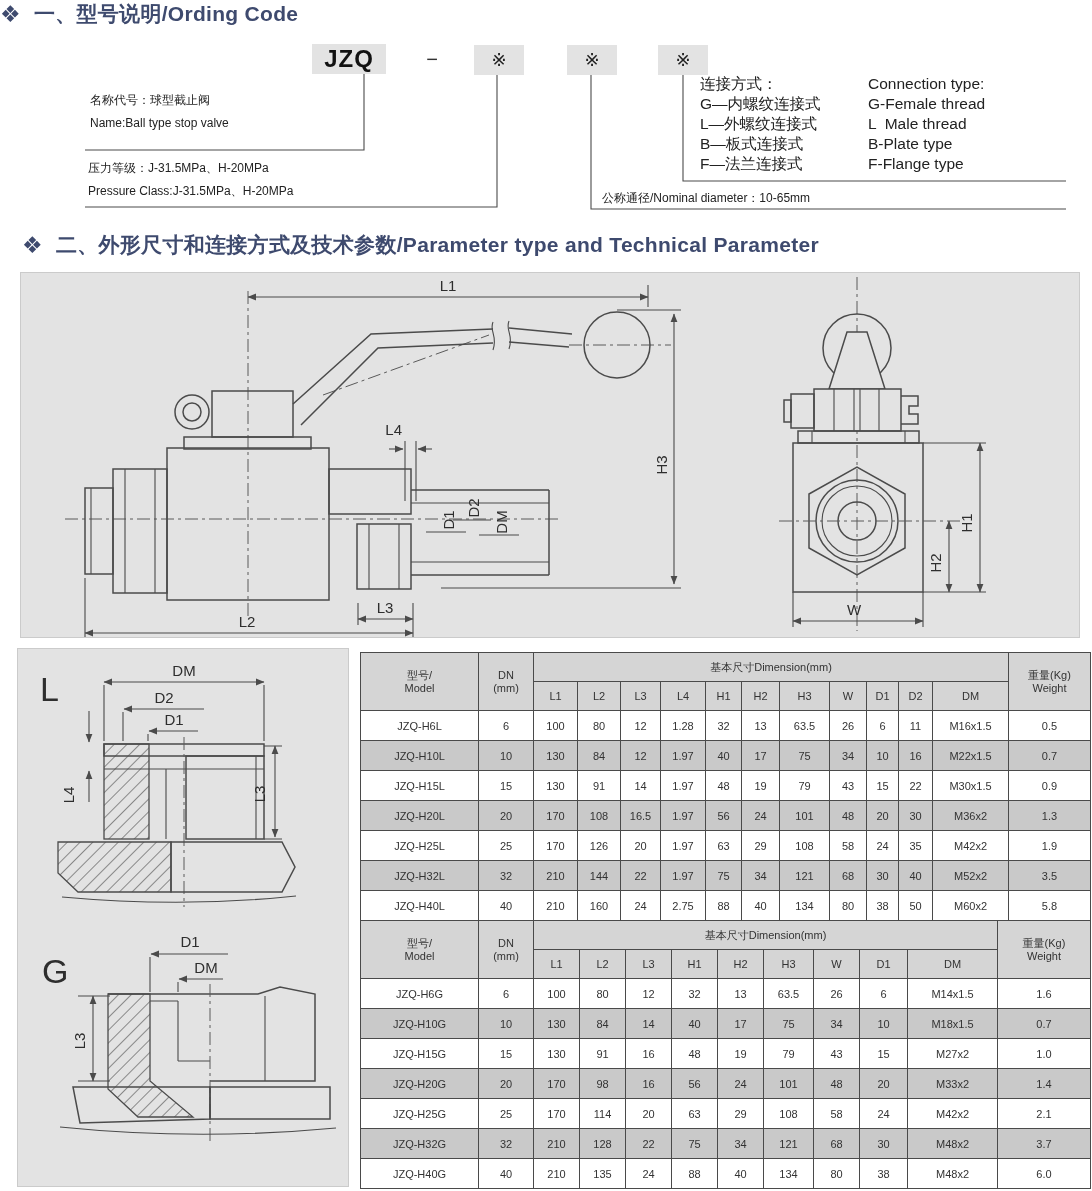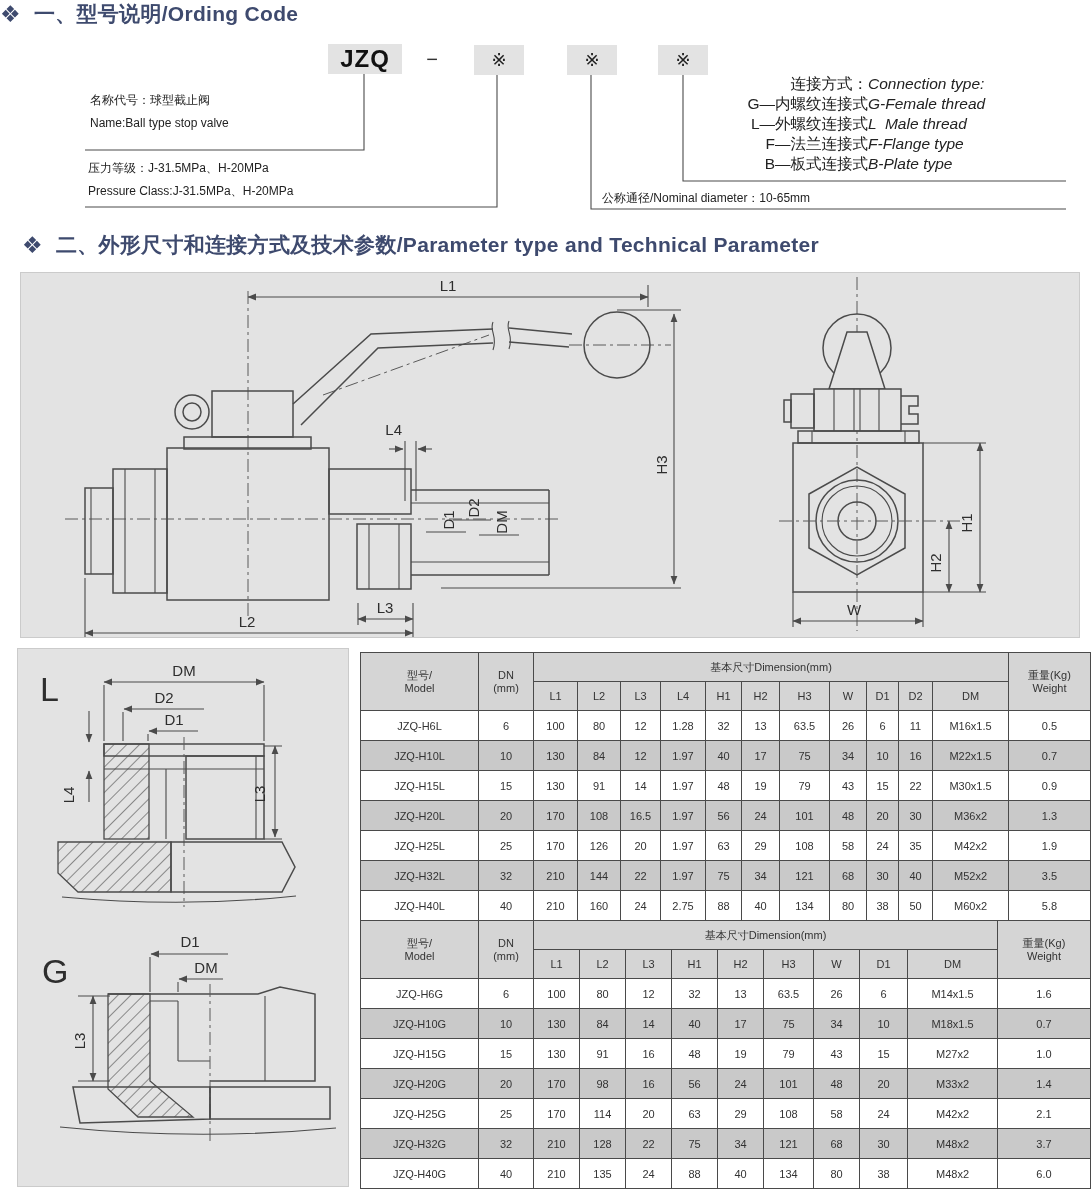--- a/index.html
+++ b/index.html
@@ -9,35 +9,35 @@
     font-family:"Liberation Sans","DejaVu Sans",sans-serif;
     color:#1c1c1c;
   }
   .abs{position:absolute;}
   
   .sec-title{position:absolute;display:flex;align-items:center;gap:13px;
     color:#3e4a6e;font-weight:bold;font-size:21px;letter-spacing:0.3px;}
   .sec-title .bullet{font-size:23px;line-height:1;}
   
   .codebox{position:absolute;background:#e3e3e3;display:flex;align-items:center;justify-content:center;}
-  #jzq-box{left:328px;top:44px;width:74px;height:30px;font-size:24px;font-weight:bold;color:#111;letter-spacing:1px;}
+  #jzq-box{left:312px;top:44px;width:74px;height:30px;font-size:24px;font-weight:bold;color:#111;letter-spacing:1px;}
   #code-dash{position:absolute;left:415px;top:44px;width:34px;height:30px;display:flex;align-items:center;justify-content:center;font-size:20px;color:#333;}
   .starbox{width:50px;height:30px;font-size:18px;color:#222;}
   #star-0{left:474px;top:45px;}
   #star-1{left:567px;top:45px;}
   #star-2{left:658px;top:45px;}
   
   .ann{position:absolute;font-size:12px;line-height:23px;color:#222;}
   #name-block{left:90px;top:89px;}
   #pressure-block{left:88px;top:157px;}
   #nominal-text{left:602px;top:187px;}
   #conn-block{left:700px;top:74px;font-size:15.5px;line-height:20px;}
   .conn-row{display:flex;}
-  .conn-cn{width:168px;white-space:pre;text-align:right;}
-  .conn-en{white-space:pre;font-style:italic;}
+  .conn-cn{width:168px;white-space:pre;}
+  .conn-en{white-space:pre;}
   
   .drawbox{position:absolute;background:#e3e3e3;border:1px solid #cbcbcb;}
   #draw-main{left:20px;top:272px;width:1058px;height:364px;}
   #draw-detail{left:17px;top:648px;width:330px;height:537px;}
   svg{display:block;}
   .ln{fill:none;stroke:#4b4b4b;stroke-width:1.5;}
   .thin{fill:none;stroke:#4b4b4b;stroke-width:1.1;}
   .cl{fill:none;stroke:#5a5a5a;stroke-width:1;stroke-dasharray:13 4 3 4;}
   .dim{fill:none;stroke:#4b4b4b;stroke-width:1.1;}
   .fillpart{fill:#e3e3e3;stroke:#4b4b4b;stroke-width:1.5;}
@@ -100,26 +100,26 @@
     </div>
   <div class="conn-row">
       <span class="conn-cn">G—内螺纹连接式</span>
       <span class="conn-en">G-Female thread</span>
     </div>
   <div class="conn-row">
       <span class="conn-cn">L—外螺纹连接式</span>
       <span class="conn-en">L  Male thread</span>
     </div>
   <div class="conn-row">
+      <span class="conn-cn">B—板式连接式</span>
+      <span class="conn-en">B-Plate type</span>
+    </div>
+  <div class="conn-row">
       <span class="conn-cn">F—法兰连接式</span>
       <span class="conn-en">F-Flange type</span>
-    </div>
-  <div class="conn-row">
-      <span class="conn-cn">B—板式连接式</span>
-      <span class="conn-en">B-Plate type</span>
     </div>
 </div>
 
 <div class="ann" id="nominal-text">公称通径/Nominal diameter：10-65mm</div>
 
 <div class="sec-title" id="sec2" style="left:22px;top:231px;">
   <span class="bullet">❖</span>
   <span>二、外形尺寸和连接方式及技术参数/Parameter type and Technical Parameter</span>
 </div>
 

